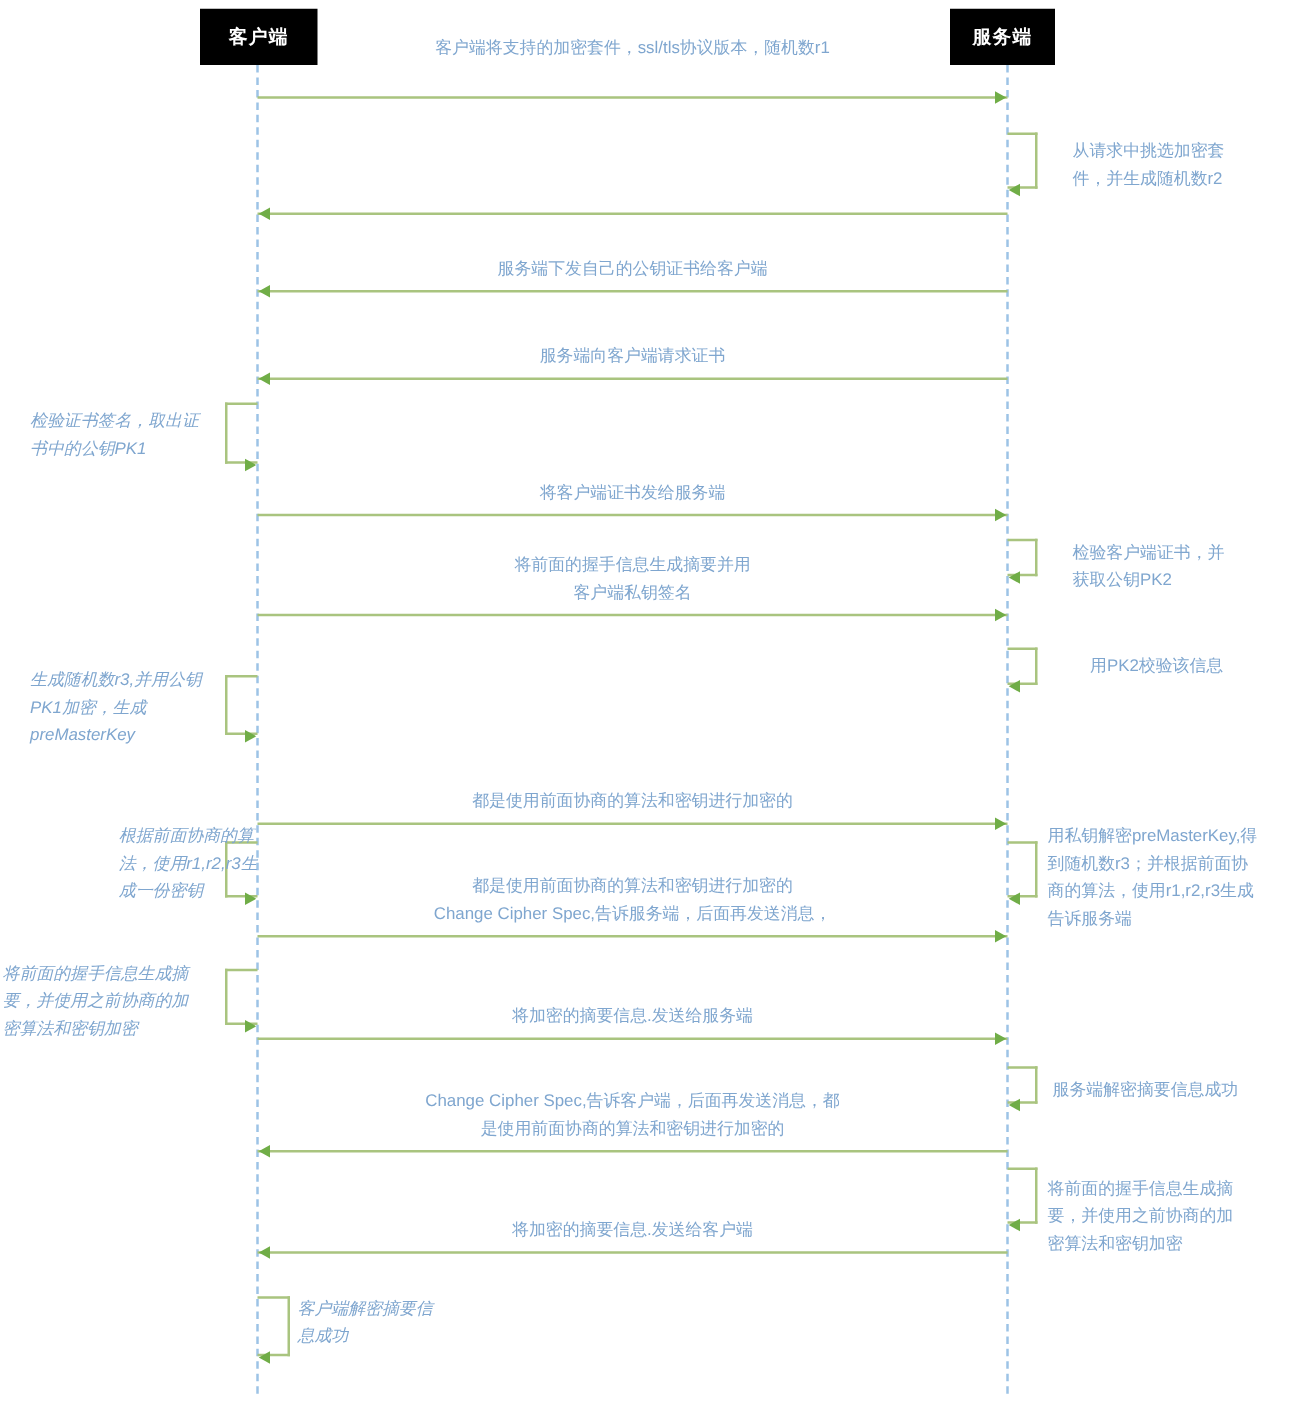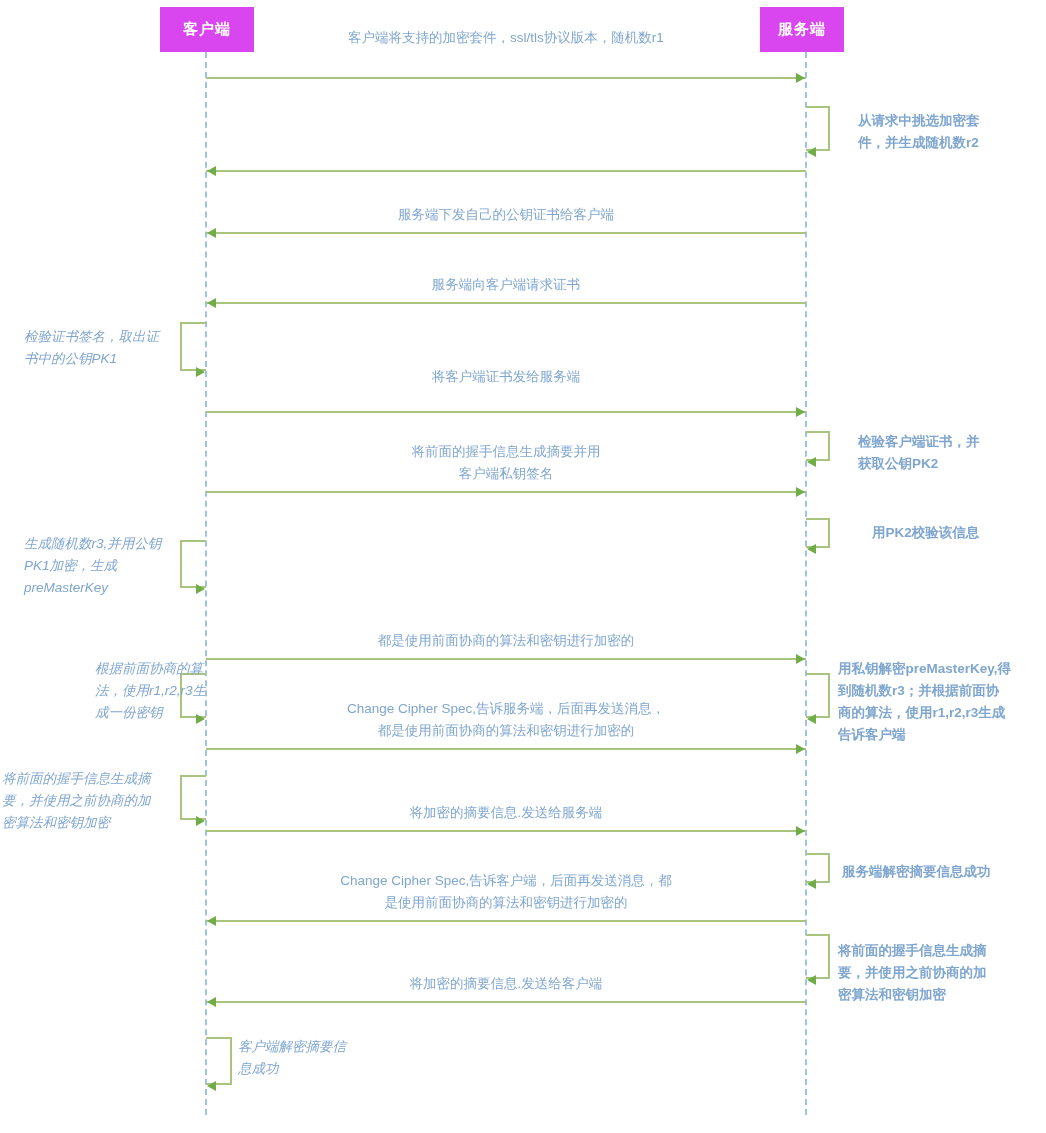--- a/index.html
+++ b/index.html
@@ -12,21 +12,21 @@
     position: relative;
     width: 1046px;
     height: 1133px;
     background: #ffffff;
     overflow: hidden;
   }
 
   
   .actor-box {
     position: absolute;
-    background: #d946ef;
+    background: #000000;
     color: #ffffff;
     font-size: 15px;
     font-weight: bold;
     letter-spacing: 1px;
     display: flex;
     align-items: center;
     justify-content: center;
     height: 45px;
   }
 
@@ -74,21 +74,21 @@
   
   .note {
     position: absolute;
     color: #7fa6cf;
     font-size: 13.5px;
     line-height: 22px;
     text-align: center;
     white-space: nowrap;
   }
   .note.left-note  { text-align: left; font-style: italic; }
-  .note.right-note { text-align: left; font-weight: bold; }
+  .note.right-note { text-align: left; }
 </style>
 </head>
 <body>
 
 <div id="canvas">
     <div class="actor-box" style="left: 160px; top: 7px; width: 94px;">
       <span>客户端</span>
     </div>
     <div class="lifeline" style="left: 205px; top: 52px; height: 1063px;"></div>
     <div class="actor-box" style="left: 760px; top: 7px; width: 84px;">
@@ -107,39 +107,39 @@
     <div class="msg-label" style="left: 206px; width: 600px; top: 204px;">
       <div>服务端下发自己的公钥证书给客户端</div>
     </div>
     <div class="msg-line" style="left: 206px; top: 302px; width: 600px;"></div>
     <div class="arrowhead left" style="top: 298px; left: 207px;"></div>
     <div class="msg-label" style="left: 206px; width: 600px; top: 274px;">
       <div>服务端向客户端请求证书</div>
     </div>
     <div class="msg-line" style="left: 206px; top: 411px; width: 600px;"></div>
     <div class="arrowhead right" style="top: 407px; left: 796px;"></div>
-    <div class="msg-label" style="left: 206px; width: 600px; top: 366px;">
+    <div class="msg-label" style="left: 206px; width: 600px; top: 383px;">
       <div>将客户端证书发给服务端</div>
     </div>
     <div class="msg-line" style="left: 206px; top: 491px; width: 600px;"></div>
     <div class="arrowhead right" style="top: 487px; left: 796px;"></div>
     <div class="msg-label" style="left: 206px; width: 600px; top: 441px;">
       <div>将前面的握手信息生成摘要并用</div>
       <div>客户端私钥签名</div>
     </div>
     <div class="msg-line" style="left: 206px; top: 658px; width: 600px;"></div>
     <div class="arrowhead right" style="top: 654px; left: 796px;"></div>
     <div class="msg-label" style="left: 206px; width: 600px; top: 630px;">
       <div>都是使用前面协商的算法和密钥进行加密的</div>
     </div>
     <div class="msg-line" style="left: 206px; top: 748px; width: 600px;"></div>
     <div class="arrowhead right" style="top: 744px; left: 796px;"></div>
     <div class="msg-label" style="left: 206px; width: 600px; top: 698px;">
+      <div>都是使用前面协商的算法和密钥进行加密的</div>
       <div>Change Cipher Spec,告诉服务端，后面再发送消息，</div>
-      <div>都是使用前面协商的算法和密钥进行加密的</div>
     </div>
     <div class="msg-line" style="left: 206px; top: 830px; width: 600px;"></div>
     <div class="arrowhead right" style="top: 826px; left: 796px;"></div>
     <div class="msg-label" style="left: 206px; width: 600px; top: 802px;">
       <div>将加密的摘要信息.发送给服务端</div>
     </div>
     <div class="msg-line" style="left: 206px; top: 920px; width: 600px;"></div>
     <div class="arrowhead left" style="top: 916px; left: 207px;"></div>
     <div class="msg-label" style="left: 206px; width: 600px; top: 870px;">
       <div>Change Cipher Spec,告诉客户端，后面再发送消息，都</div>
@@ -186,21 +186,21 @@
       <div>根据前面协商的算</div>
       <div>法，使用r1,r2,r3生</div>
       <div>成一份密钥</div>
     </div>
     <div class="selfloop to-right" style="top: 673px; height: 45px; width: 24px; left: 806px;"></div>
     <div class="arrowhead left" style="top: 714px; left: 807px;"></div>
     <div class="note right-note" style="left: 838px; top: 658px;">
       <div>用私钥解密preMasterKey,得</div>
       <div>到随机数r3；并根据前面协</div>
       <div>商的算法，使用r1,r2,r3生成</div>
-      <div>告诉客户端</div>
+      <div>告诉服务端</div>
     </div>
     <div class="selfloop to-left" style="top: 775px; height: 45px; width: 26px; left: 180px;"></div>
     <div class="arrowhead right" style="top: 816px; left: 196px;"></div>
     <div class="note left-note" style="left: 2px; top: 768px;">
       <div>将前面的握手信息生成摘</div>
       <div>要，并使用之前协商的加</div>
       <div>密算法和密钥加密</div>
     </div>
     <div class="selfloop to-right" style="top: 853px; height: 30px; width: 24px; left: 806px;"></div>
     <div class="arrowhead left" style="top: 879px; left: 807px;"></div>

